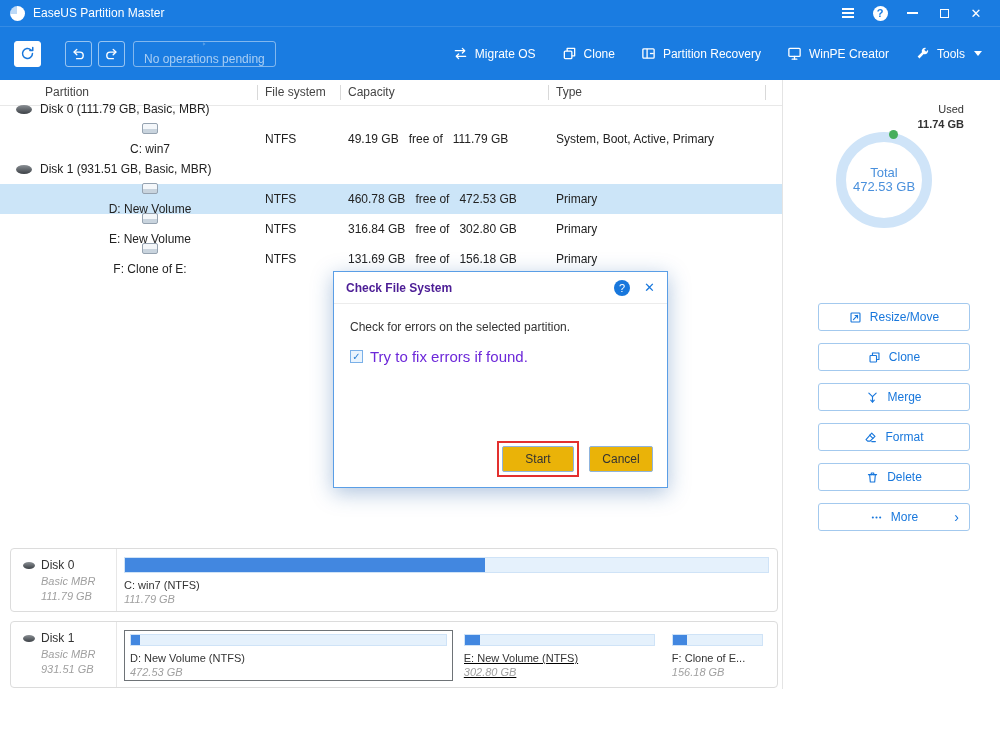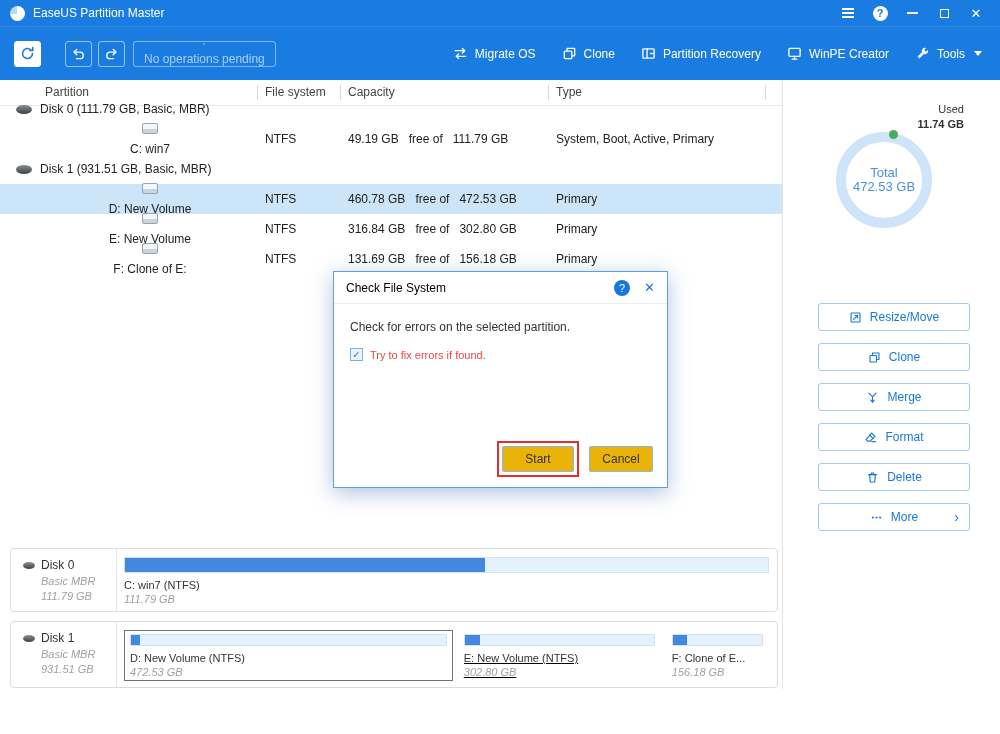--- a/index.html
+++ b/index.html
@@ -73,28 +73,28 @@
   .donut { position:absolute; left:53px; top:52px; width:96px; height:96px; border:10px solid #cfe4f8; border-radius:50%; display:flex; flex-direction:column; align-items:center; justify-content:center; color:#4a90dc; }
   .donut-label, .donut-value { font-size:13px; line-height:14px; }
   .used-dot { position:absolute; left:106px; top:50px; width:9px; height:9px; border-radius:50%; background:#47ae5d; }
   .side-actions { position:absolute; left:35px; top:223px; width:152px; display:flex; flex-direction:column; gap:12px; }
   .side-btn { position:relative; height:28px; border:1px solid #a3c9ee; border-radius:3px; background:#fff; color:#1877dc; font-size:12px; display:flex; align-items:center; justify-content:center; gap:8px; cursor:pointer; }
   .side-btn .chev { position:absolute; right:10px; top:50%; transform:translateY(-50%); font-size:14px; color:#1877dc; }
 
   
   .dialog { position:absolute; left:333px; top:271px; width:335px; height:217px; background:#fff; border:1px solid #5a9ee6; box-shadow:0 5px 20px rgba(25,85,160,.35); z-index:10; }
   .dialog-header { height:32px; display:flex; align-items:center; padding:0 12px; border-bottom:1px solid #ececec; }
-  .dialog-title { font-size:12px; color:#000000; }
+  .dialog-title { font-size:12px; color:#4c1d95;font-weight:bold; }
   .dlg-help { margin-left:auto; width:16px; height:16px; border-radius:50%; background:#1877dc; color:#fff; font-size:11px; display:flex; align-items:center; justify-content:center; cursor:pointer; }
   .dlg-close { margin-left:14px; color:#1877dc; font-size:13px; cursor:pointer; }
   .dialog-body { padding:16px 16px 0; }
   .dialog-message { font-size:12px; color:#333; }
   .checkbox-row { margin-top:14px; display:flex; align-items:center; gap:7px; }
   .checkbox { width:13px; height:13px; border:1px solid #7ab0e8; background:#eaf4fd; color:#2a7fd4; font-size:10px; display:flex; align-items:center; justify-content:center; cursor:pointer; flex:none; }
-  .checkbox-label { font-size:11px; color:#ef4444; }
+  .checkbox-label { font-size:15px; color:#6d28d9; }
   .dialog-buttons { position:absolute; right:14px; bottom:10px; display:flex; align-items:center; gap:10px; }
   .annotation-box { border:2px solid #e3302e; padding:3px; }
   .dlg-btn { height:26px; border:1px solid #8fb4dd; border-radius:2px; background:#eab308; color:#333; font-size:12px; display:flex; align-items:center; justify-content:center; cursor:pointer; }
   .dlg-btn.start { width:72px; }
   .dlg-btn.cancel { width:64px; }
 
   svg { display:block; }
 </style>
 </head>
 <body>

